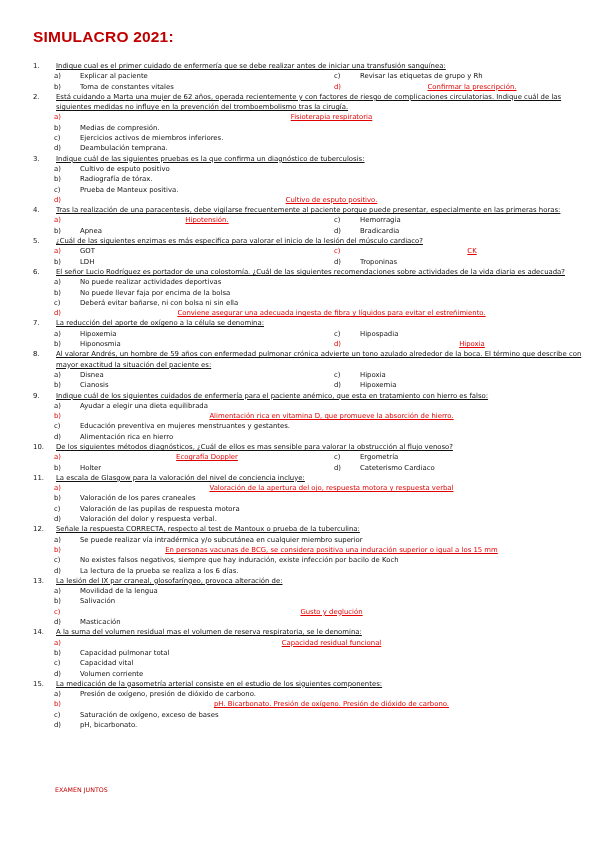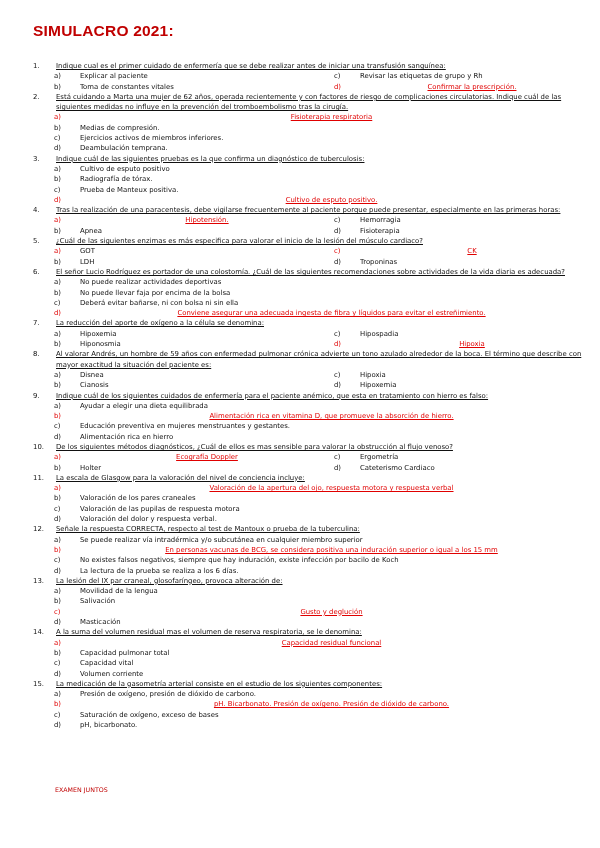--- a/index.html
+++ b/index.html
@@ -1,21 +1,21 @@
 <!DOCTYPE html>
 <html><head>
   <meta charset="utf-8">
   <style>
     html, body { margin: 0; padding: 0; background: #ffffff; }
     body {
       width: 600px; height: 848px; position: relative; overflow: hidden;
       font-family: "DejaVu Sans", sans-serif; color: #111;
     }
     .title {
-      position: absolute; left: 33px; top: 22px;
+      position: absolute; left: 33px; top: 28px;
       font-family: "Liberation Sans", sans-serif; font-weight: bold;
       font-size: 15.5px; color: #c00000; letter-spacing: 0.2px;
     }
     .questions { position: absolute; left: 33px; top: 61px; width: 550px; }
     .q { font-size: 6.9px; line-height: 10.3px; }
     .q-head { display: flex; }
     .q-num { width: 23px; flex: none; }
     .q-text { flex: 1; text-decoration: underline; }
     .opts { margin-left: 21px; }
     .opt { display: flex; line-height: 10.3px; }
@@ -121,21 +121,21 @@
         <div class="opt">
           <span class="opt-letter">c)</span>
           <span class="opt-text">Hemorragia</span>
         </div>
         <div class="opt">
           <span class="opt-letter">b)</span>
           <span class="opt-text">Apnea</span>
         </div>
         <div class="opt">
           <span class="opt-letter">d)</span>
-          <span class="opt-text">Fisioterapia</span>
+          <span class="opt-text">Bradicardia</span>
         </div>
       </div>
     </div>
     <div class="q">
       <div class="q-head">
         <span class="q-num">5.</span>
         <span class="q-text">¿Cuál de las siguientes enzimas es más especifica para valorar el inicio de la lesión del músculo cardiaco?</span>
       </div>
       <div class="opts grid">
         <div class="opt">

